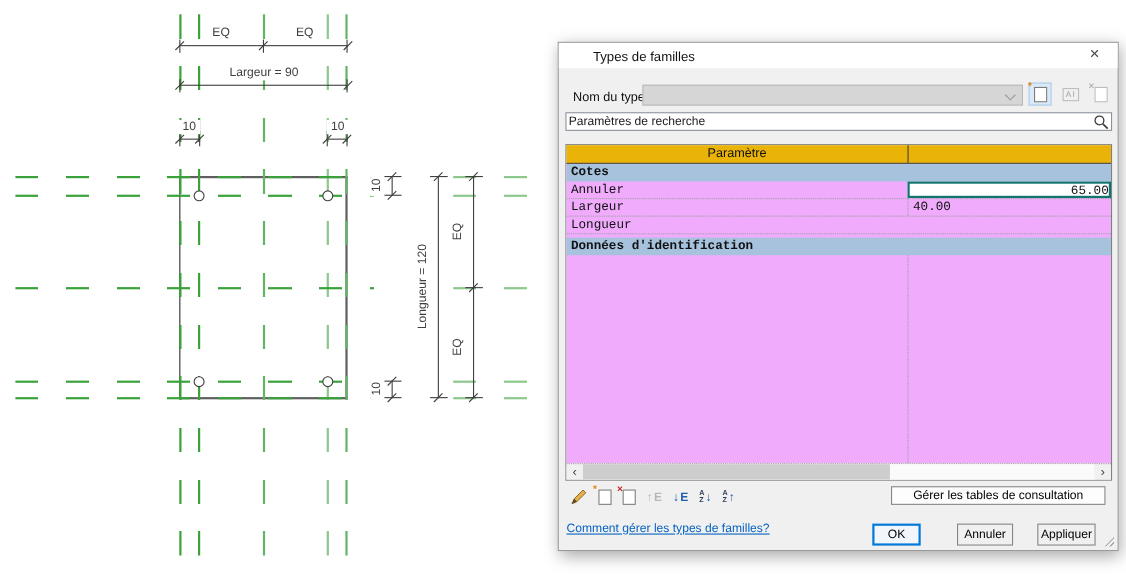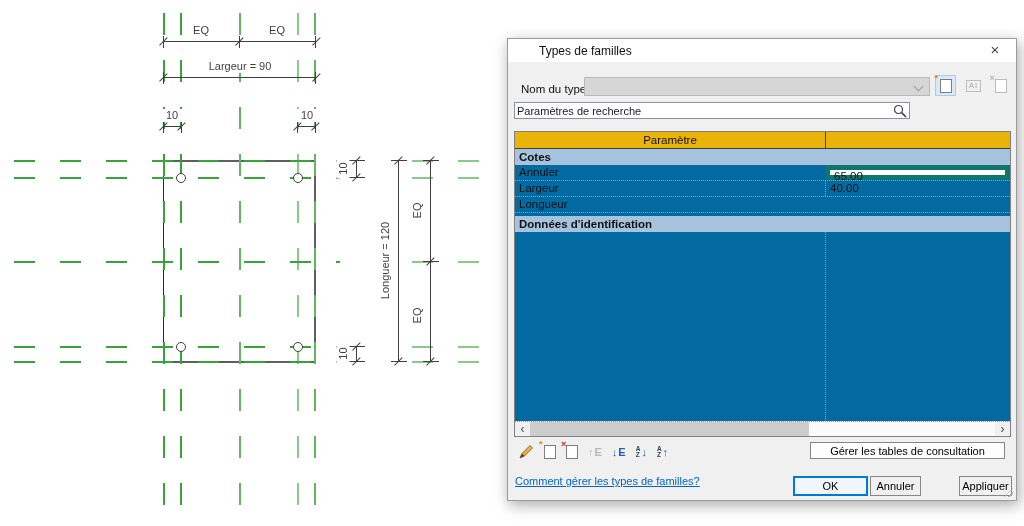--- a/index.html
+++ b/index.html
@@ -54,62 +54,62 @@
   .mini-btn.active { background:#d9e9f8; border:1px solid #aecbe8; }
   .page { position:relative; width:12px; height:14px; border:1px solid #7d7d7d; background:#fff; }
   .page.dim { border-color:#bcbcbc; }
   .badge { position:absolute; top:-6px; left:-6px; font-size:9px; font-weight:bold; line-height:9px; }
   .badge.star { color:#e8820e; }
   .badge.cross-red { color:#c92121; }
   .badge.cross-gray { color:#b3b3b3; }
   .ai-box { width:15px; height:12px; border:1px solid #bdbdbd; color:#a4a4a4; font-size:7.5px;
             display:flex; align-items:center; justify-content:center; letter-spacing:1px; }
 
-  #searchbox { position:absolute; left:6px; top:63px; width:396px; height:17px; background:#fff;
+  #searchbox { position:absolute; left:6px; top:63px; width:497px; height:17px; background:#fff;
                border:1px solid #8a9199; }
   #search-input { position:absolute; left:2px; top:0; width:478px; height:15px; border:none;
                   outline:none; font-size:11px; font-family:"Liberation Sans",sans-serif; background:transparent; }
   #search-input::placeholder { color:#1a1a1a; opacity:1; }
   #search-mag { position:absolute; right:2px; top:1px; }
 
   #ftable { position:absolute; left:6px; top:92px; width:497px; height:306px; background:#fff;
             border:1px solid #808080; display:flex; flex-direction:column; }
   #thead { display:flex; height:17px; background:#eab308; border-bottom:1px solid #404040;
            flex:0 0 17px; }
   .th-param { width:310px; text-align:center; line-height:16px; }
   .th-value { flex:1; border-left:1px solid #404040; }
-  #tbody { flex:1; position:relative; background:#0369a1; overflow:hidden; }
+  #tbody { flex:1; position:relative; background:#f0abfc; overflow:hidden;font-family:Liberation Mono, monospace; }
   .group-bar { height:16px; background:#a7c2dd; font-weight:bold; padding-left:4px;
                line-height:16px; }
   .group-bar.second { margin-top:3px; }
   .prow { display:flex; height:16px; border-bottom:1px dotted #a0a0a0; }
   .pname { width:310px; padding-left:4px; line-height:15px; }
   .pvalue { flex:1; border-left:1px dotted #a0a0a0; padding-left:4px; line-height:15px; }
-  .pvalue.editing { border:5px solid #0f766e; margin:0; line-height:13px; background:#fff; }
+  .pvalue.editing { border:2px solid #0f766e; margin:0; line-height:13px; background:#fff;text-align:right; }
   #col-divider { position:absolute; left:310px; top:83px; bottom:0; border-left:1px dotted #a0a0a0; }
   #tscroll { flex:0 0 15px; border-top:1px dotted #999; display:flex; background:#f0f0f0; }
   .scroll-arrow { width:15px; text-align:center; font-size:12px; color:#444; line-height:14px; }
   #scroll-track { flex:1; position:relative; background:#fafafa; }
   #scroll-thumb { position:absolute; left:0; top:0; height:100%; width:60%; background:#cdcdcd; }
 
   #tools { position:absolute; left:10px; top:404px; height:18px; display:flex; gap:10px;
            align-items:center; }
   .tool { display:flex; align-items:center; font-weight:bold; font-size:11px; cursor:pointer; }
   .tool .arrow { font-size:11px; margin-right:1px; }
   .dis { color:#b8b8b8; }
   .blu { color:#1f5fae; }
   .az { display:flex; flex-direction:column; font-size:6.5px; line-height:6.5px; color:#30415a;
         font-weight:bold; margin-right:1px; }
 
   .win-btn { position:absolute; height:20px; background:#f0f0f0; border:1px solid #868686;
              font-size:11px; text-align:center; line-height:17px; cursor:pointer; }
   #btn-lookup { left:302px; top:403px; width:195px; height:17px; line-height:14px; background:#fdfdfd; }
-  #btn-ok { left:285px; top:437px; width:75px; border:2px solid #0078d7; background:#f0f6fc; }
+  #btn-ok { left:285px; top:437px; width:44px; border:2px solid #0078d7; background:#f0f6fc; }
   #btn-cancel { left:362px; top:437px; width:51px; }
-  #btn-apply { left:435px; top:437px; width:53px;margin-left:16px; }
+  #btn-apply { left:435px; top:437px; width:53px; }
   #help-link { position:absolute; left:7px; top:436px; font-size:11px; color:#0563c1;
                text-decoration:underline; cursor:pointer; }
   #grip { position:absolute; right:3px; bottom:3px; width:9px; height:9px;
           background:repeating-linear-gradient(135deg,transparent 0 2px,#a8a8a8 2px 3.5px);
           clip-path:polygon(100% 0,100% 100%,0 100%); }
 </style>
 </head>
 <body>
 
 <div id="canvas">

